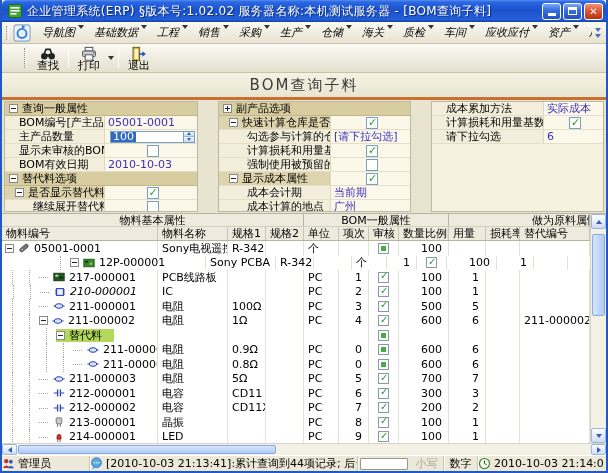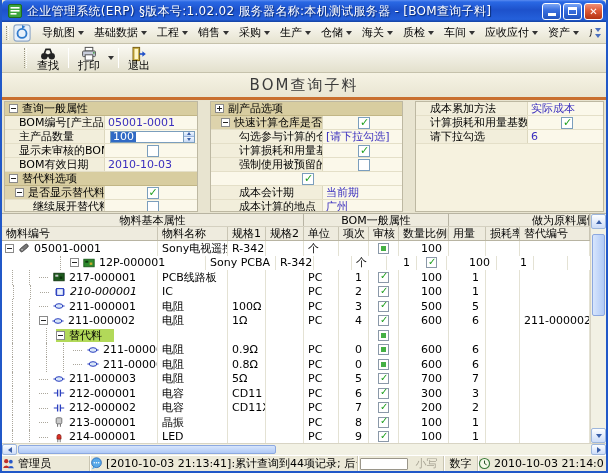--- a/index.html
+++ b/index.html
@@ -18,40 +18,40 @@
     background:linear-gradient(180deg,#7DA7F5 0%,#3A70E0 40%,#2153BE 100%);}
   .winbtn.close{background:linear-gradient(180deg,#F09078 0%,#DD5936 45%,#B43312 100%);}
   .winbtn.min i{display:block;width:8px;height:3px;border-bottom:3px solid #fff;margin-top:6px;}
   .winbtn.max i{display:block;width:9px;height:8px;border:1px solid #fff;border-top:3px solid #fff;}
   
   .menubar{height:22px;flex:0 0 22px;display:flex;align-items:center;background:linear-gradient(180deg,#FBFAF4,#E6E3D0);
     border-bottom:1px solid #C6C2AC;padding:0 2px;}
   .grip{width:3px;height:14px;border-left:1px dotted #98947E;border-right:1px dotted #fff;margin:0 4px 0 2px;}
   .navbtn{width:18px;height:18px;margin-right:6px;display:flex;align-items:center;justify-content:center;}
   .menuitems{display:flex;flex:1;align-items:center;overflow:hidden;}
-  .menu-item{display:flex;align-items:center;padding:2px 5px;white-space:nowrap;cursor:default;}
+  .menu-item{display:flex;padding:2px 5px;white-space:nowrap;cursor:default;font-style:italic;}
   .menu-item .caret{width:0;height:0;border-left:3px solid transparent;border-right:3px solid transparent;
     border-top:4px solid #333;margin-left:3px;}
   .overflow{width:12px;height:18px;display:flex;flex-direction:column;align-items:center;justify-content:center;flex:0 0 12px;}
   .overflow i{width:0;height:0;border-left:3px solid transparent;border-right:3px solid transparent;border-top:4px solid #4A6FBF;margin:1px 0;}
   
   .toolbar{height:29px;flex:0 0 29px;display:flex;align-items:stretch;background:linear-gradient(180deg,#FBFAF4,#E3E0CD);
     border-bottom:1px solid #C6C2AC;padding:1px 18px;}
   .tgrip{width:3px;border-left:1px dotted #98947E;border-right:1px dotted #fff;margin:3px 4px;}
   .tbtn{display:flex;flex-direction:column;align-items:center;justify-content:center;padding:0 6px;line-height:11px;}
   .tbtn .ticon16{width:16px;height:14px;}
   .tbtn span.lbl{font-size:11px;margin-top:0px;}
   .dropcaret{width:9px;display:flex;align-items:center;justify-content:center;}
   .dropcaret i{width:0;height:0;border-left:3px solid transparent;border-right:3px solid transparent;border-top:4px solid #333;}
   .tsep{width:1px;background:#C6C2AC;border-right:1px solid #fff;margin:3px 3px;}
   
   .docheader{height:24px;flex:0 0 24px;display:flex;align-items:center;justify-content:center;
     background:linear-gradient(180deg,#F6F3E4,#E9E5D2);font-size:15px;color:#3a3a3a;letter-spacing:2px;}
   
-  .panels{height:116px;flex:0 0 116px;border-top:3px solid #C96F2F;background:#E8E4D0;display:flex;padding:1px 2px;gap:12px;}
+  .panels{height:116px;flex:0 0 116px;border-top:3px solid #C96F2F;background:#E8E4D0;display:flex;padding:1px 2px;gap:20px;}
   .panel{background:#F6F2DF;border:1px solid #BDB8A2;overflow:hidden;}
   .panel.p1{width:194px;flex:0 0 194px;}
   .panel.p2{width:193px;flex:0 0 193px;}
   .panel.p3{flex:1;}
   .prow{height:14px;display:flex;align-items:center;border-bottom:1px solid #E4DFC8;}
   .prow.group{background:#D8CDA0;border-bottom:1px solid #C2B686;padding-left:4px;}
   .prow.cat .plabel{background:#DDD3AC;}
   .plabel{height:100%;display:flex;align-items:center;background:#F2EEDB;border-right:1px solid #DCD7BE;overflow:hidden;white-space:nowrap;}
   .p1 .plabel{flex:0 0 100px;}
   .p2 .plabel{flex:0 0 112px;}
@@ -359,20 +359,24 @@
         </div>
         <div class="prow">
           <div class="plabel" style="padding-left: 28px;">
             <span>强制使用被预留的库存</span>
           </div>
           <div class="pvalue">
             <span class="cb"></span>
           </div>
         </div>
         <div class="prow cat">
+          <div class="plabel" style="padding-left: 10px;">
+            <span class="xb"></span>
+            <span>显示成本属性</span>
+          </div>
           <div class="pvalue">
             <span class="cb on"></span>
           </div>
         </div>
         <div class="prow">
           <div class="plabel" style="padding-left: 28px;">
             <span>成本会计期</span>
           </div>
           <div class="pvalue">
             <span class="pval">当前期</span>

